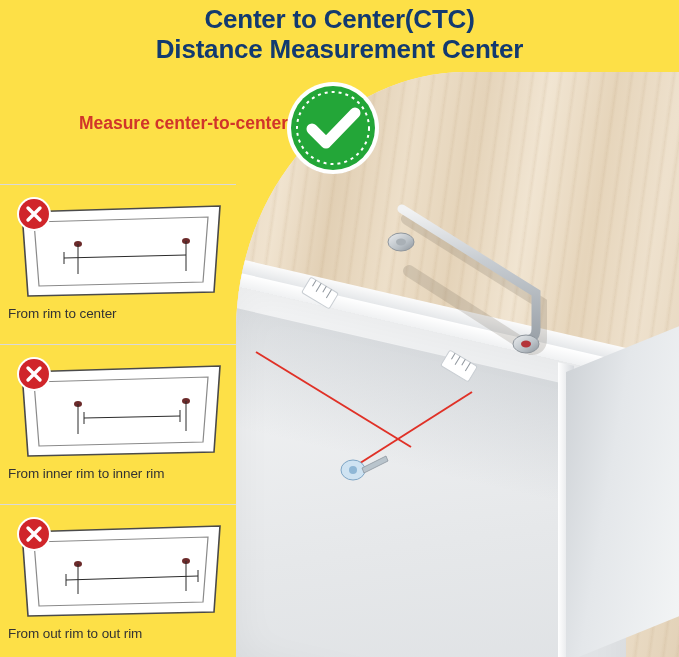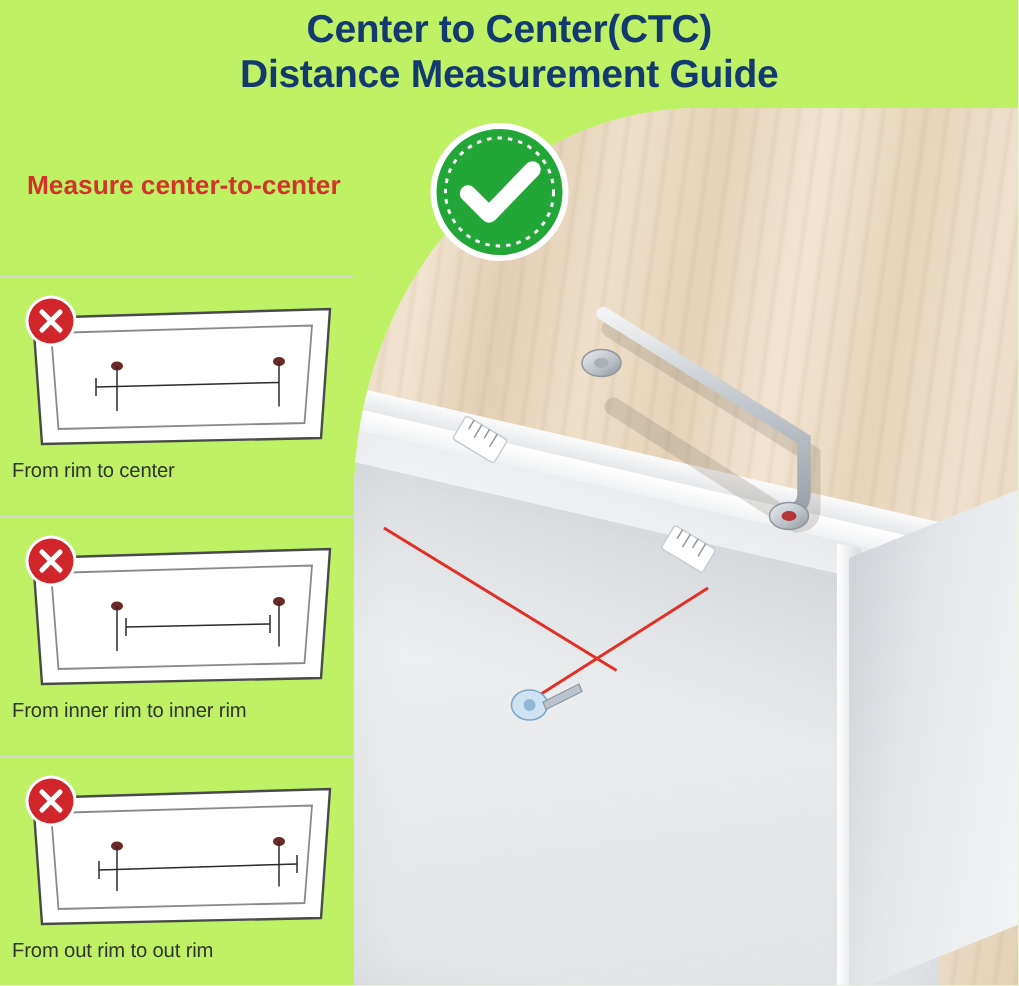--- a/index.html
+++ b/index.html
@@ -8,21 +8,21 @@
     background: #ffffff;
   }
   body {
     font-family: "Liberation Sans", sans-serif;
   }
   #page {
     position: relative;
     width: 679px;
     height: 657px;
     overflow: hidden;
-    background: #bef264;
+    background: #fde047;
     text-decoration: underline;
   }
 
   
   .title-block {
     position: absolute;
     top: 4px;
     left: 0;
     width: 679px;
     text-align: center;
@@ -163,20 +163,21 @@
   .note {
     position: absolute;
     left: 18px;
     top: 112px;
     width: 270px;
     color: #d1342a;
     font-weight: bold;
     font-size: 17.5px;
     line-height: 23px;
     z-index: 45;
+    text-align: right;
   }
 
   
   .card {
     position: absolute;
     left: 8px;
     width: 228px;
     z-index: 30;
   }
   .card-1 { top: 192px; }
@@ -214,21 +215,21 @@
   .div-2 { top: 504px; }
   .div-top { top: 184px; }
 </style>
 </head>
 <body>
 
 <div id="page">
 
   <div class="title-block">
     <div class="title-line">Center to Center(CTC)</div>
-    <div class="title-line">Distance Measurement Guide</div>
+    <div class="title-line">Distance Measurement Center</div>
   </div>
 
   <div class="photo">
     <div class="wood"></div>
     <div class="counter-lip"></div>
     <div class="cabinet-edge-top"></div>
     <div class="cabinet-front"></div>
     <div class="inner-shadow"></div>
     <div class="cabinet-side-edge"></div>
     <div class="cabinet-side"></div>

